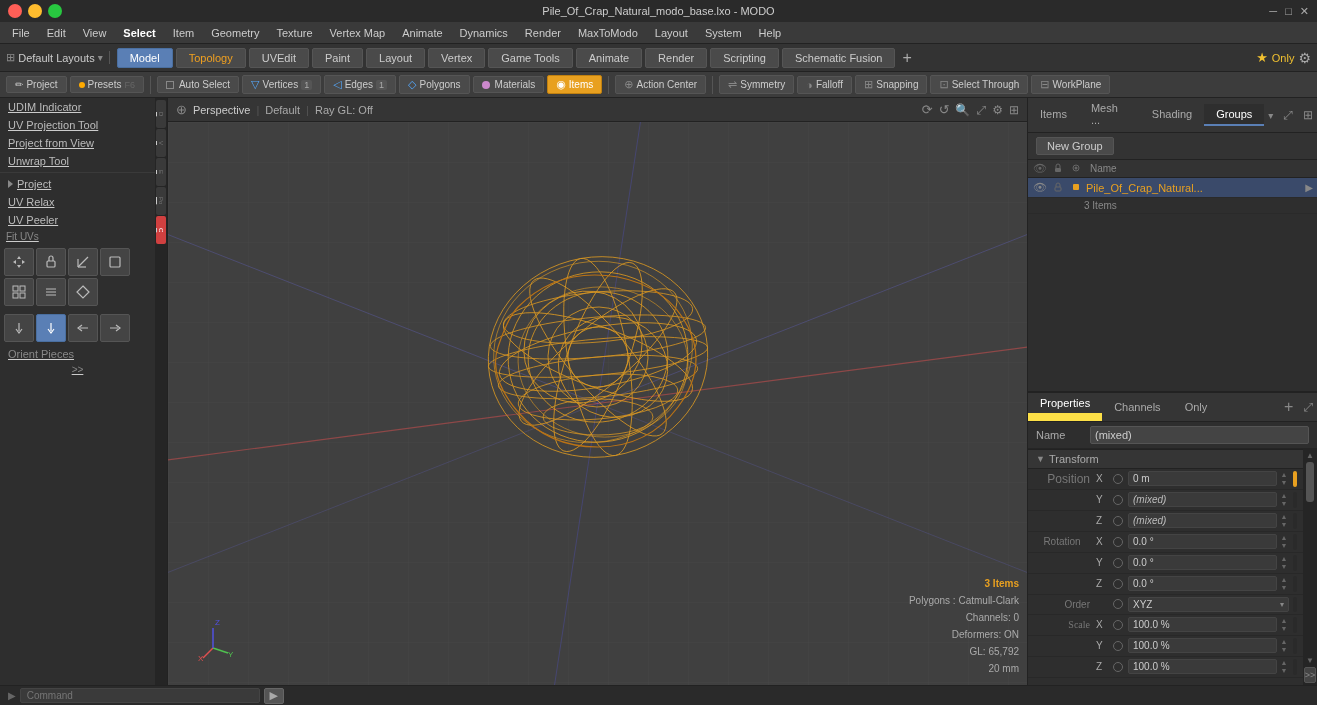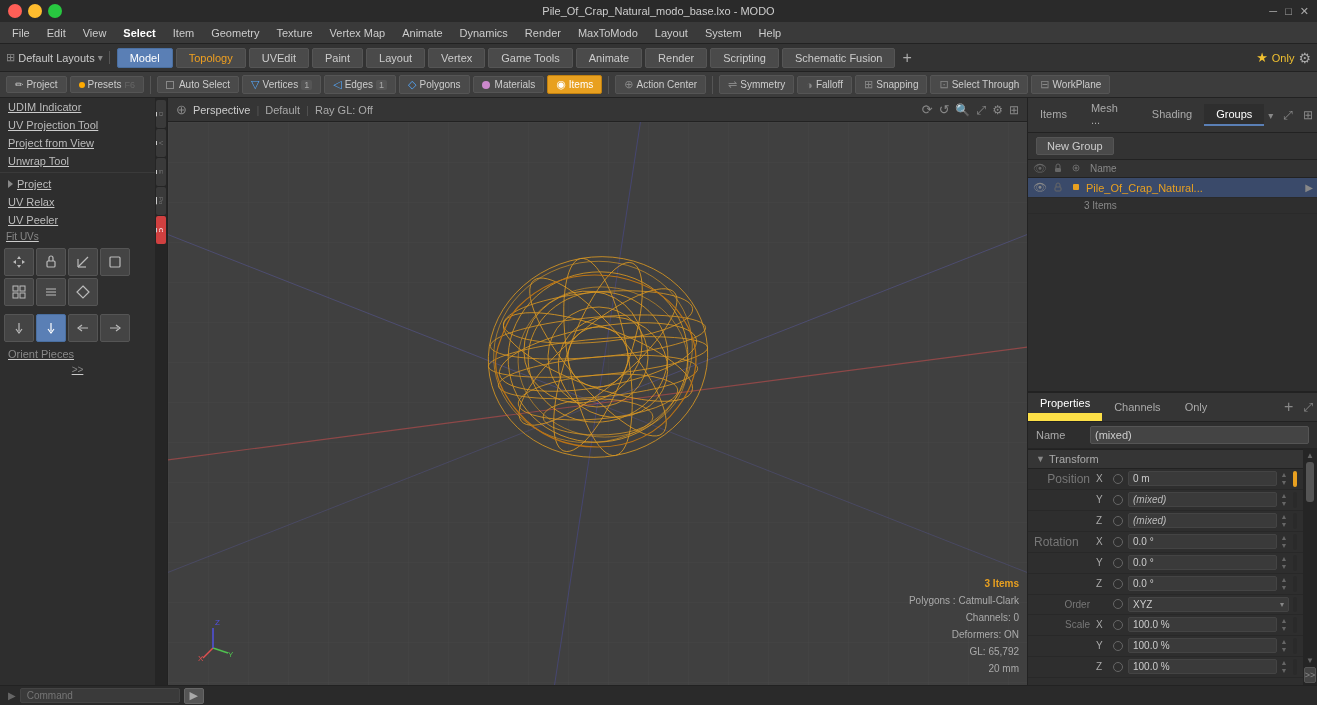--- a/index.html
+++ b/index.html
@@ -496,21 +496,21 @@
             <span class="prop-circle"></span>
             <input type="text" value="(mixed)" style="flex: 1 1 0%; background: rgb(58, 58, 58); border: 1px solid rgb(68, 68, 68); color: rgb(187, 187, 187); font-size: 10px; padding: 1px 4px; border-radius: 2px; font-style: italic;">
             <div style="display:flex;flex-direction:column;width:10px;">
               <span style="font-size:7px;color:#666;cursor:pointer;height:8px;display:flex;align-items:center;justify-content:center;">▲</span>
               <span style="font-size:7px;color:#666;cursor:pointer;height:8px;display:flex;align-items:center;justify-content:center;">▼</span>
             </div>
             <div style="width:4px;background:#2a2a2a;border-radius:2px;align-self:stretch;margin-left:2px;"></div>
           </div>
 
           <div class="prop-row" style="display:flex;align-items:center;padding:2px 6px;border-bottom:1px solid #282828;gap:2px;">
-            <span style="color:#777;font-size:12px;min-width:60px;text-align:left;padding-right:4px;">Rotation</span>
+            <span style="color:#777;font-size:10px;min-width:60px;text-align:center;padding-right:4px;">Rotation</span>
             <span style="color:#aaa;font-size:10px;min-width:12px;">X</span>
             <span class="prop-circle"></span>
             <input type="text" value="0.0 °" style="flex: 1 1 0%; background: rgb(58, 58, 58); border: 1px solid rgb(68, 68, 68); color: rgb(204, 204, 204); font-size: 10px; padding: 1px 4px; border-radius: 2px;">
             <div style="display:flex;flex-direction:column;width:10px;">
               <span style="font-size:7px;color:#666;cursor:pointer;height:8px;display:flex;align-items:center;justify-content:center;">▲</span>
               <span style="font-size:7px;color:#666;cursor:pointer;height:8px;display:flex;align-items:center;justify-content:center;">▼</span>
             </div>
             <div style="width:4px;background:#2a2a2a;border-radius:2px;align-self:stretch;margin-left:2px;"></div>
           </div>
           <div class="prop-row" style="display:flex;align-items:center;padding:2px 6px;border-bottom:1px solid #282828;gap:2px;">
@@ -541,21 +541,21 @@
             <span style="min-width:12px;"></span>
             <span class="prop-circle"></span>
             <div style="flex:1;background:#3a3a3a;border:1px solid #444;color:#ccc;font-size:10px;padding:1px 4px;border-radius:2px;display:flex;justify-content:space-between;align-items:center;cursor:pointer;">
               <span>XYZ</span>
               <span style="font-size:8px;color:#888;">▾</span>
             </div>
             <div style="width:4px;background:#2a2a2a;border-radius:2px;align-self:stretch;margin-left:2px;"></div>
           </div>
 
           <div class="prop-row" style="display:flex;align-items:center;padding:2px 6px;border-bottom:1px solid #282828;gap:2px;">
-            <span style="color:#777;font-size:10px;min-width:60px;text-align:right;padding-right:4px;">Scale</span>
+            <span style="color:#777;font-size:10px;min-width:60px;text-align:right;padding-right:4px;font-family:Liberation Serif, serif;">Scale</span>
             <span style="color:#aaa;font-size:10px;min-width:12px;">X</span>
             <span class="prop-circle"></span>
             <input type="text" value="100.0 %" style="flex: 1 1 0%; background: rgb(58, 58, 58); border: 1px solid rgb(68, 68, 68); color: rgb(204, 204, 204); font-size: 10px; padding: 1px 4px; border-radius: 2px;">
             <div style="display:flex;flex-direction:column;width:10px;">
               <span style="font-size:7px;color:#666;cursor:pointer;height:8px;display:flex;align-items:center;justify-content:center;">▲</span>
               <span style="font-size:7px;color:#666;cursor:pointer;height:8px;display:flex;align-items:center;justify-content:center;">▼</span>
             </div>
             <div style="width:4px;background:#2a2a2a;border-radius:2px;align-self:stretch;margin-left:2px;"></div>
           </div>
           <div class="prop-row" style="display:flex;align-items:center;padding:2px 6px;border-bottom:1px solid #282828;gap:2px;">
@@ -588,15 +588,15 @@
           <div style="color:#666;font-size:8px;cursor:pointer;margin-top:auto;">▼</div>
           <div style="background:#444;border:1px solid #555;color:#888;font-size:9px;padding:1px 3px;cursor:pointer;border-radius:2px;width:12px;height:16px;display:flex;align-items:center;justify-content:center;">&gt;&gt;</div>
         </div>
       </div>
     </div>
   </div>
 </div>
 
 <div id="statusbar" style="background:#2a2a2a;height:20px;display:flex;align-items:center;padding:0 8px;border-top:1px solid #222;gap:4px;">
   <span style="color:#666;font-size:10px;">▶</span>
-  <input type="text" placeholder="Command" style="background: rgb(58, 58, 58); border: 1px solid rgb(68, 68, 68); color: rgb(170, 170, 170); font-size: 10px; padding: 1px 6px; width: 160px; border-radius: 2px;">
+  <input type="text" placeholder="Command" style="background: rgb(58, 58, 58); border: 1px solid rgb(68, 68, 68); color: rgb(170, 170, 170); font-size: 10px; padding: 1px 6px; width: 240px; border-radius: 2px;">
   <div style="background:#555;border:1px solid #666;color:#aaa;font-size:11px;width:20px;height:16px;cursor:pointer;border-radius:2px;display:flex;align-items:center;justify-content:center;">▶</div>
 </div>
 
 </body></html>

